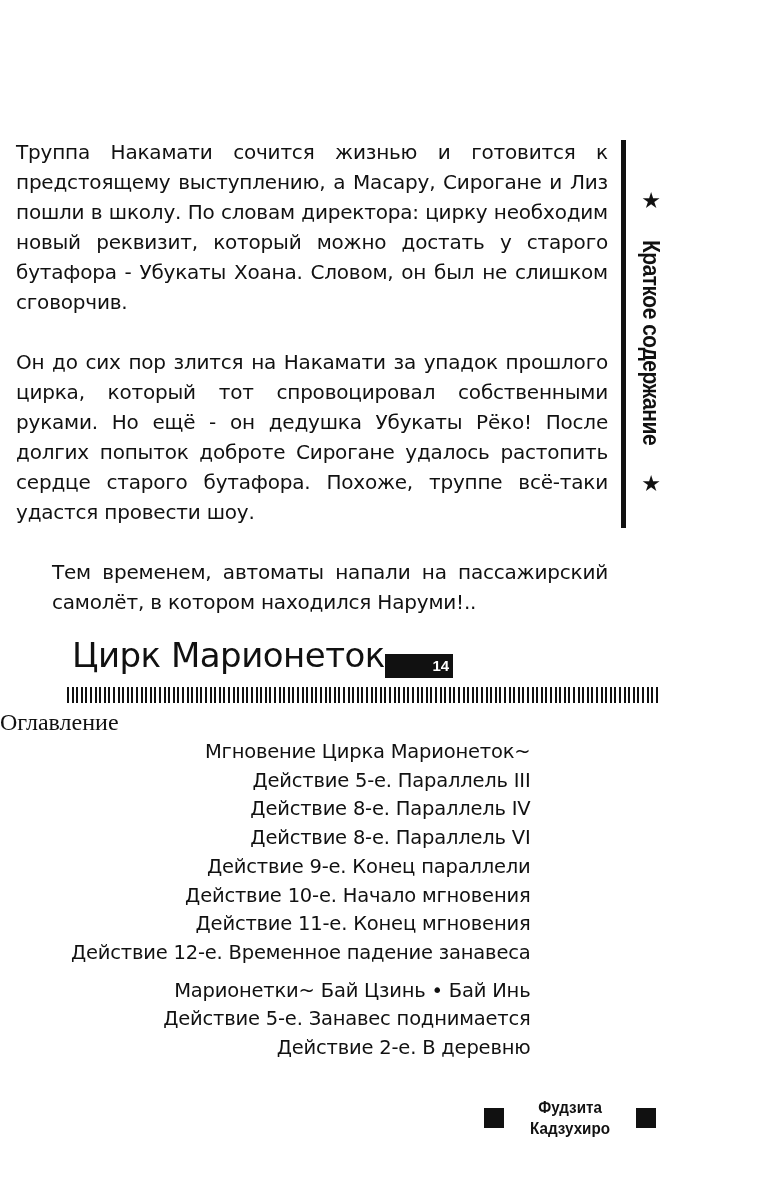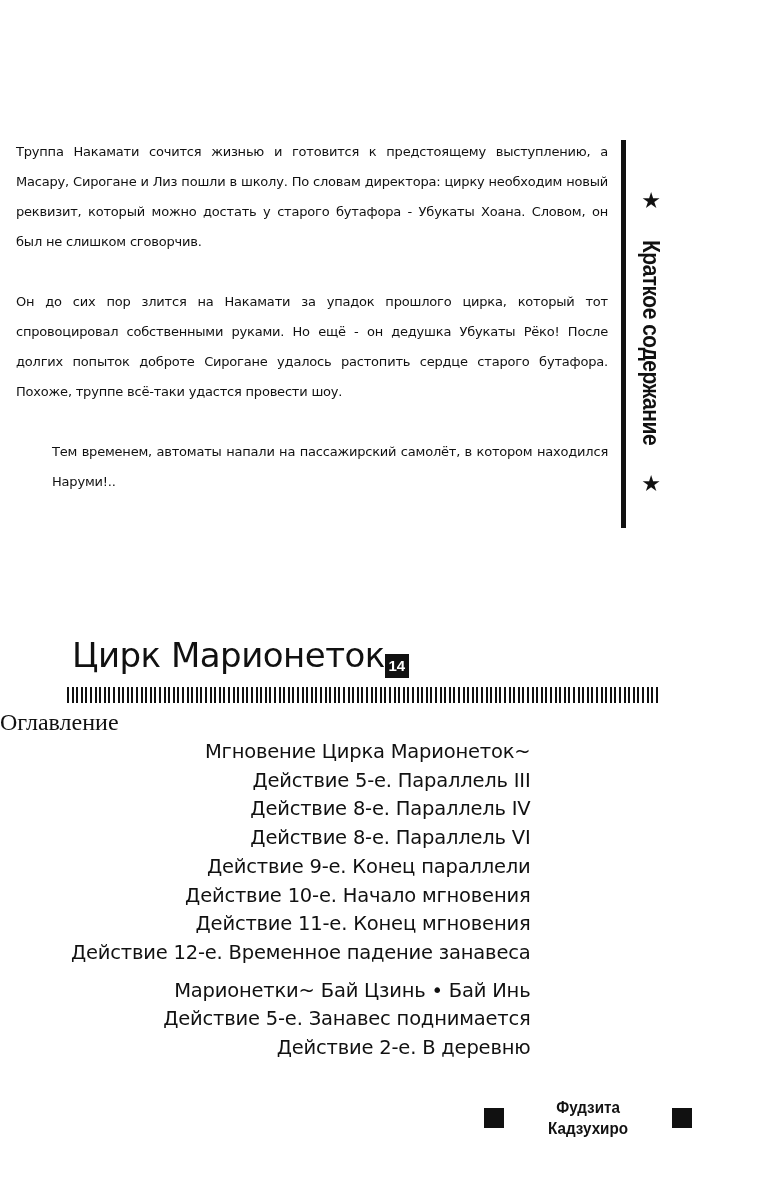--- a/index.html
+++ b/index.html
@@ -13,21 +13,21 @@
       position: relative;
       overflow: hidden;
       color: #111111;
       font-family: "DejaVu Sans", sans-serif;
     }
     .summary {
       position: absolute;
       left: 16px;
       top: 137px;
       width: 592px;
-      font-size: 13px;
+      font-size: 20px;
       line-height: 30px;
       text-align: justify;
       letter-spacing: -0.2px;
     }
     .summary p {
       margin: 0 0 30px 0;
     }
     .summary p:last-child { margin-bottom: 0; margin-left: 36px; }
 
     .vrule {
@@ -85,20 +85,21 @@
       background: #111;
       color: #fff;
       font-family: "Liberation Sans", sans-serif;
       font-weight: bold;
       font-size: 15px;
       width: 24px;
       height: 24px;
       line-height: 24px;
       text-align: center;
       margin-top: 22px;
+      padding-left: 44px;
     }
 
     .stripes {
       position: absolute;
       left: 67px;
       top: 687px;
       width: 593px;
       height: 16px;
       background: repeating-linear-gradient(
         to right,
@@ -138,21 +139,21 @@
     }
     .toc .group + .group {
       margin-top: 9px;
     }
     .toc li { white-space: nowrap; }
 
     .author {
       position: absolute;
       left: 484px;
       top: 1096px;
-      width: 208px;
+      width: 172px;
       height: 44px;
       display: flex;
       align-items: center;
       justify-content: space-between;
     }
     .author .sq {
       width: 20px;
       height: 20px;
       background: #111;
     }

